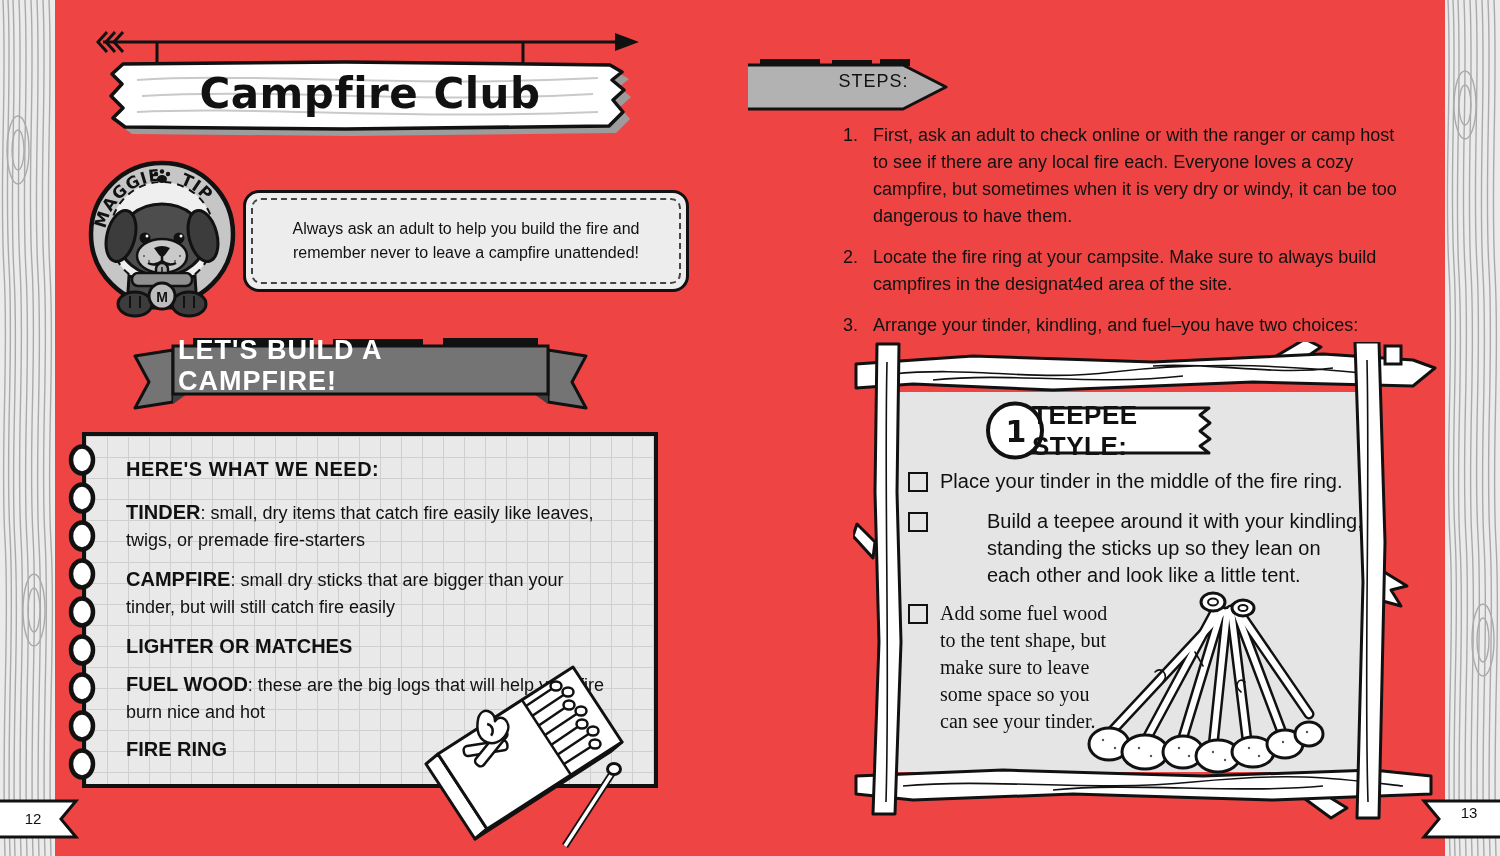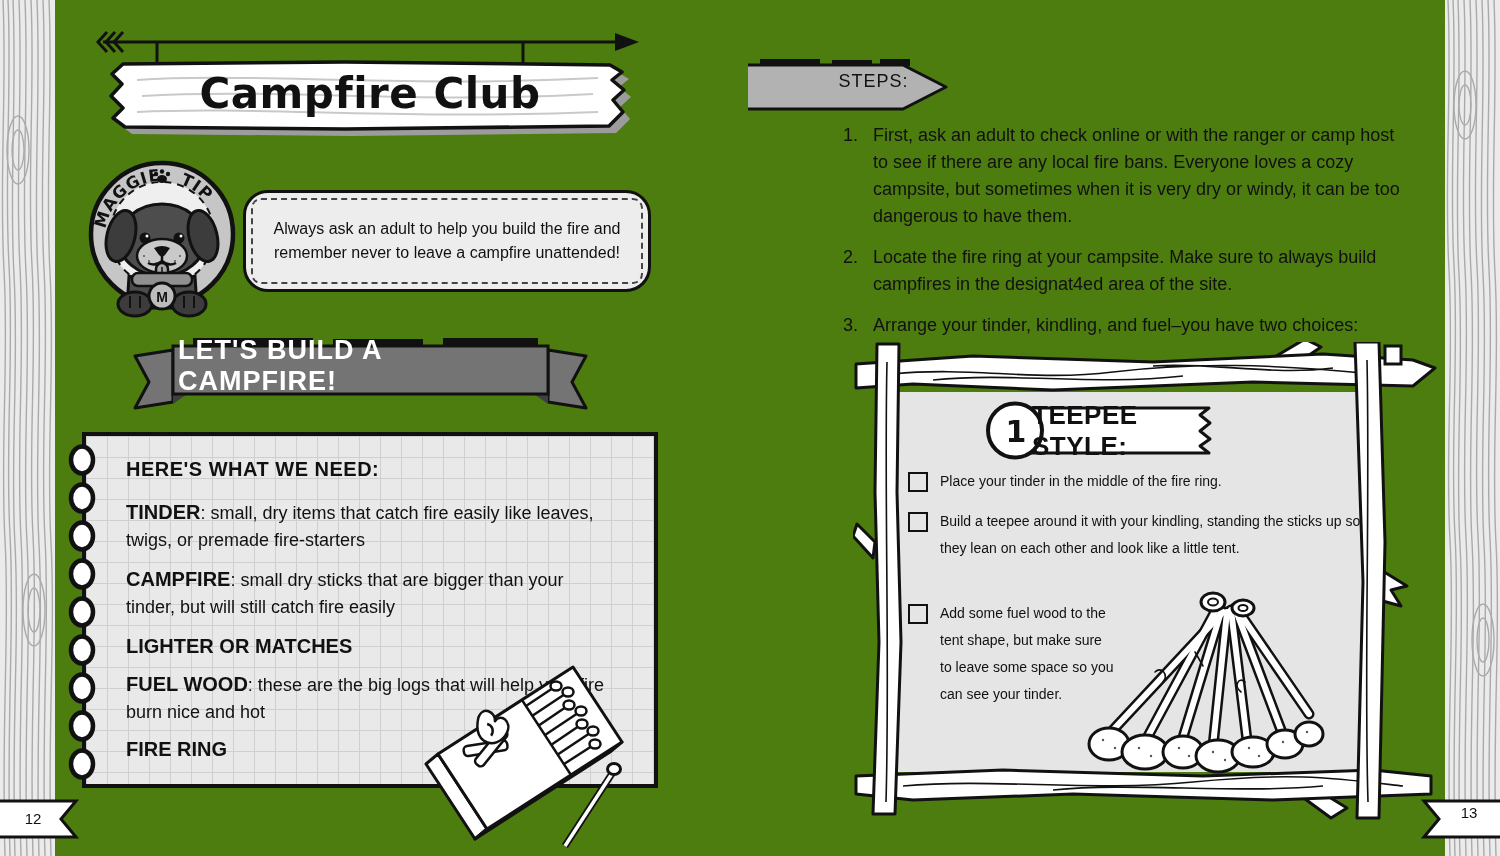--- a/index.html
+++ b/index.html
@@ -1,24 +1,24 @@
 <!DOCTYPE html>
 <html><head>
 <meta charset="utf-8">
 <style>
   html,body{margin:0;padding:0;background:#fff;}
-  .spread{position:relative;width:1500px;height:856px;background:#4d7c0f;overflow:hidden;
+  .spread{position:relative;width:1500px;height:856px;background:#ef4444;overflow:hidden;
           font-family:"Liberation Sans",sans-serif;color:#111;}
   .abs{position:absolute;}
   svg{display:block;}
 
   
   .title-overlay{left:120px;top:64px;width:500px;height:58px;display:flex;align-items:center;justify-content:center;
                  font-family:"DejaVu Sans",sans-serif;font-weight:bold;font-size:42px;letter-spacing:.5px;}
-  .tip-box{left:243px;top:190px;width:402px;height:96px;background:#ededed;border:3px solid #111;border-radius:25px;}
+  .tip-box{left:243px;top:190px;width:402px;height:96px;background:#ededed;border:3px solid #111;border-radius:16px;padding-left:38px;}
   .tip-box::before{content:"";position:absolute;inset:5px;border:2px dashed #444;border-radius:10px;}
   .tip-text{position:absolute;inset:8px 16px;display:flex;align-items:center;justify-content:center;text-align:center;
             font-size:16px;line-height:24px;}
   .ribbon-text{left:178px;top:347px;width:365px;height:38px;display:flex;align-items:center;justify-content:center;
                color:#fff;font-weight:bold;font-size:27px;letter-spacing:1px;}
   .notebook{left:82px;top:432px;width:576px;height:356px;box-sizing:border-box;border:4px solid #111;
             background-color:#e9e9e9;
             background-image:linear-gradient(#cfcfcf 1px,transparent 1px),linear-gradient(90deg,#cfcfcf 1px,transparent 1px);
             background-size:21px 21px;padding:20px 44px 10px 40px;}
   .nb-heading{font-weight:bold;font-size:20px;letter-spacing:.5px;line-height:27px;margin-bottom:16px;}
@@ -29,25 +29,25 @@
   
   .steps-heading{left:806px;top:60px;width:135px;height:42px;display:flex;align-items:center;justify-content:center;
                  font-weight:normal;font-size:18px;letter-spacing:1px;}
   .steps{left:843px;top:122px;width:560px;}
   .step{display:flex;font-size:18px;line-height:27px;margin-bottom:14px;}
   .step-num{width:30px;flex:0 0 30px;}
   .teepee-number{left:1000px;top:411px;width:32px;height:40px;display:flex;align-items:center;justify-content:center;
                  font-family:"DejaVu Sans",sans-serif;font-weight:bold;font-size:30px;}
   .teepee-label{left:1032px;top:413px;width:172px;height:36px;display:flex;align-items:center;justify-content:center;
                 font-weight:bold;font-size:26px;letter-spacing:.5px;}
-  .check-item{display:flex;font-size:14px;line-height:27px;}
+  .check-item{display:flex;font-size:20px;line-height:27px;}
   .check-item .box{flex:0 0 16px;width:16px;height:16px;border:2.5px solid #111;margin:4px 12px 0 0;background:transparent;}
   .ci-1{left:908px;top:468px;width:440px;}
-  .ci-2{left:908px;top:508px;width:458px;}
-  .ci-3{left:908px;top:600px;width:208px;}
+  .ci-2{left:908px;top:508px;width:458px;gap:47px;}
+  .ci-3{left:908px;top:600px;width:208px;font-family:Liberation Serif, serif;}
   .page-num{font-size:15px;display:flex;align-items:center;justify-content:center;}
   .pn-12{left:6px;top:802px;width:54px;height:32px;}
   .pn-13{left:1442px;top:802px;width:54px;height:20px;}
 </style>
 </head>
 <body>
 
 <div class="spread">
 
   <svg class="abs" style="left:0;top:0" width="55" height="856" viewBox="0 0 55 856">
@@ -232,21 +232,21 @@
     <rect x="12" y="2" width="60" height="7" fill="#111"></rect>
     <rect x="84" y="3" width="40" height="6" fill="#111"></rect>
     <rect x="132" y="2" width="30" height="7" fill="#111"></rect>
     <polygon points="-4,8 155,8 198,30 155,52 -4,52" fill="#b2b2b2" stroke="#111" stroke-width="3" stroke-linejoin="round"></polygon>
   </svg>
   <div class="abs steps-heading">STEPS:</div>
 
   <div class="abs steps">
     <div class="step">
       <span class="step-num">1.</span>
-      <span>First, ask an adult to check online or with the ranger or camp host to see if there are any local fire bans. Everyone loves a cozy campsite, but sometimes when it is very dry or windy, it can be too dangerous to have them.</span>
+      <span>First, ask an adult to check online or with the ranger or camp host to see if there are any local fire each. Everyone loves a cozy campfire, but sometimes when it is very dry or windy, it can be too dangerous to have them.</span>
     </div>
     <div class="step">
       <span class="step-num">2.</span>
       <span>Locate the fire ring at your campsite. Make sure to always build campfires in the designat4ed area of the site.</span>
     </div>
     <div class="step">
       <span class="step-num">3.</span>
       <span>Arrange your tinder, kindling, and fuel–you have two choices:</span>
     </div>
   </div>

